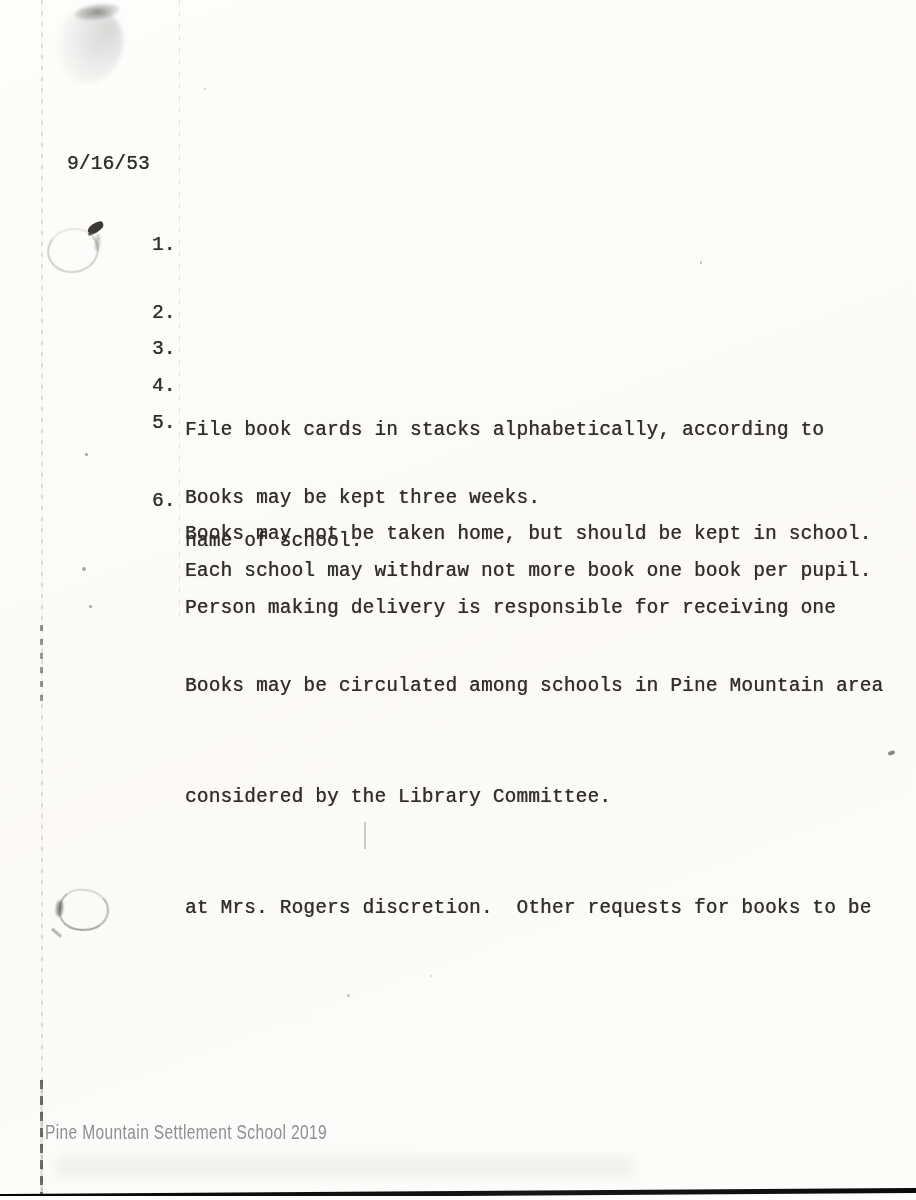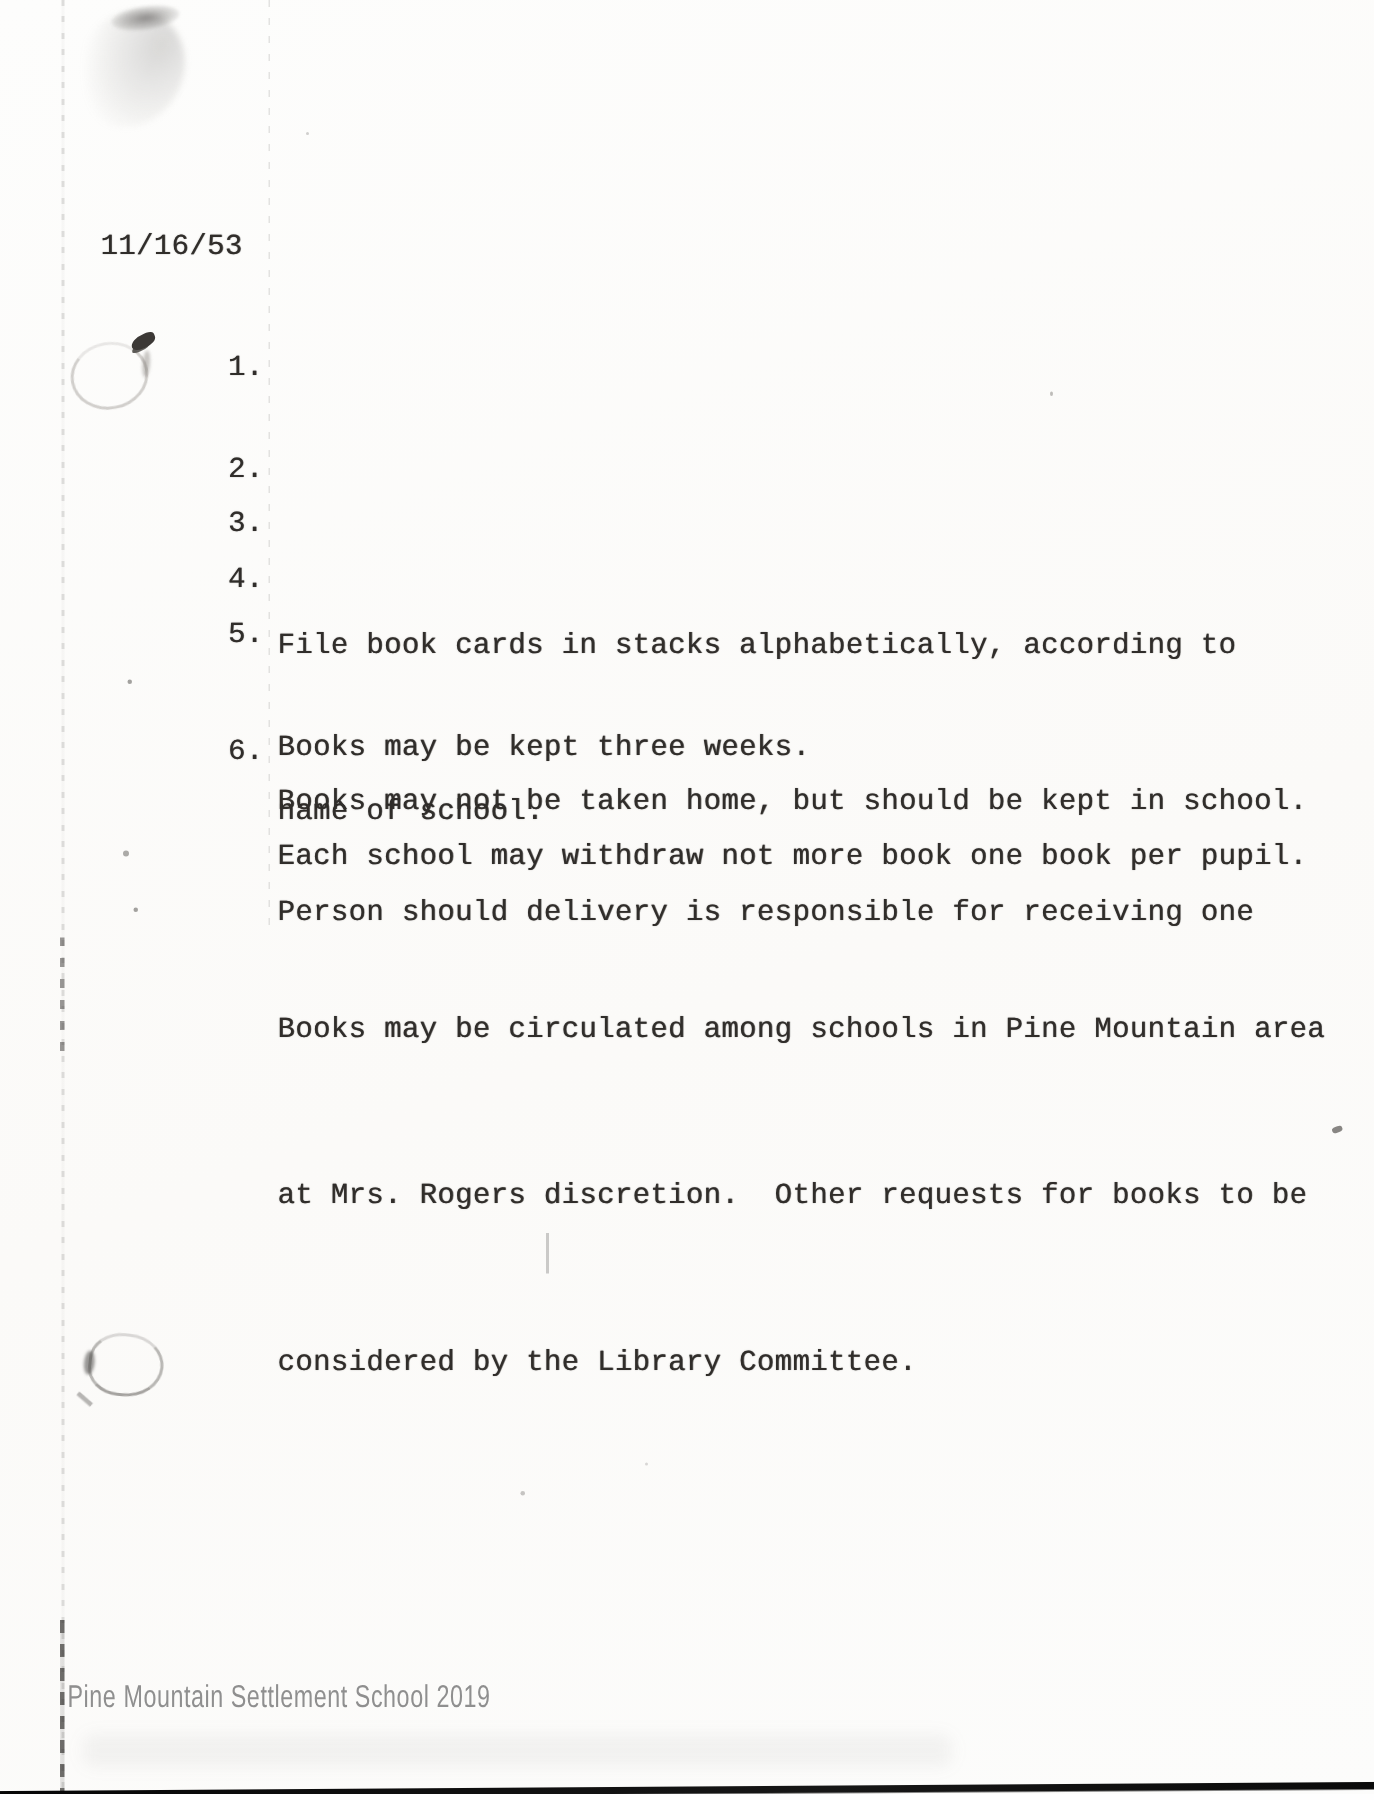--- a/index.html
+++ b/index.html
@@ -156,21 +156,21 @@
   <div class="smudge-haze"></div>
   <div class="smudge-core"></div>
   <div class="fold-line-left"></div>
   <div class="fold-dark-a"></div>
   <div class="fold-dark-b"></div>
   <div class="fold-line-inner"></div>
   <div class="ring-stain-1"></div>
   <div class="scribble-mark"></div>
   <div class="ring-stain-2"></div>
 
-  <div class="tw doc-date">11/16/53</div>
+  <div class="tw doc-date">9/16/53</div>
 
   <div class="tw item item-1">
     <span class="num">1.</span>
     <div class="lines">
       <div class="line">File book cards in stacks alphabetically, according to</div>
       <div class="line">name of school.</div>
     </div>
   </div>
 
   <div class="tw item item-2">
@@ -190,30 +190,30 @@
   <div class="tw item item-4">
     <span class="num">4.</span>
     <div class="lines">
       <div class="line">Each school may withdraw not more book one book per pupil.</div>
     </div>
   </div>
 
   <div class="tw item item-5">
     <span class="num">5.</span>
     <div class="lines">
-      <div class="line">Person should delivery is responsible for receiving one</div>
+      <div class="line">Person making delivery is responsible for receiving one</div>
     </div>
   </div>
 
   <div class="tw item item-6">
     <span class="num">6.</span>
     <div class="lines">
       <div class="line">Books may be circulated among schools in Pine Mountain area</div>
+      <div class="line">considered by the Library Committee.</div>
       <div class="line">at Mrs. Rogers discretion.  Other requests for books to be</div>
-      <div class="line">considered by the Library Committee.</div>
     </div>
   </div>
 
   <div class="speck s1"></div>
   <div class="speck s2"></div>
   <div class="speck s3"></div>
   <div class="speck s4"></div>
   <div class="speck s5"></div>
   <div class="speck s6"></div>
   <div class="speck s7"></div>

